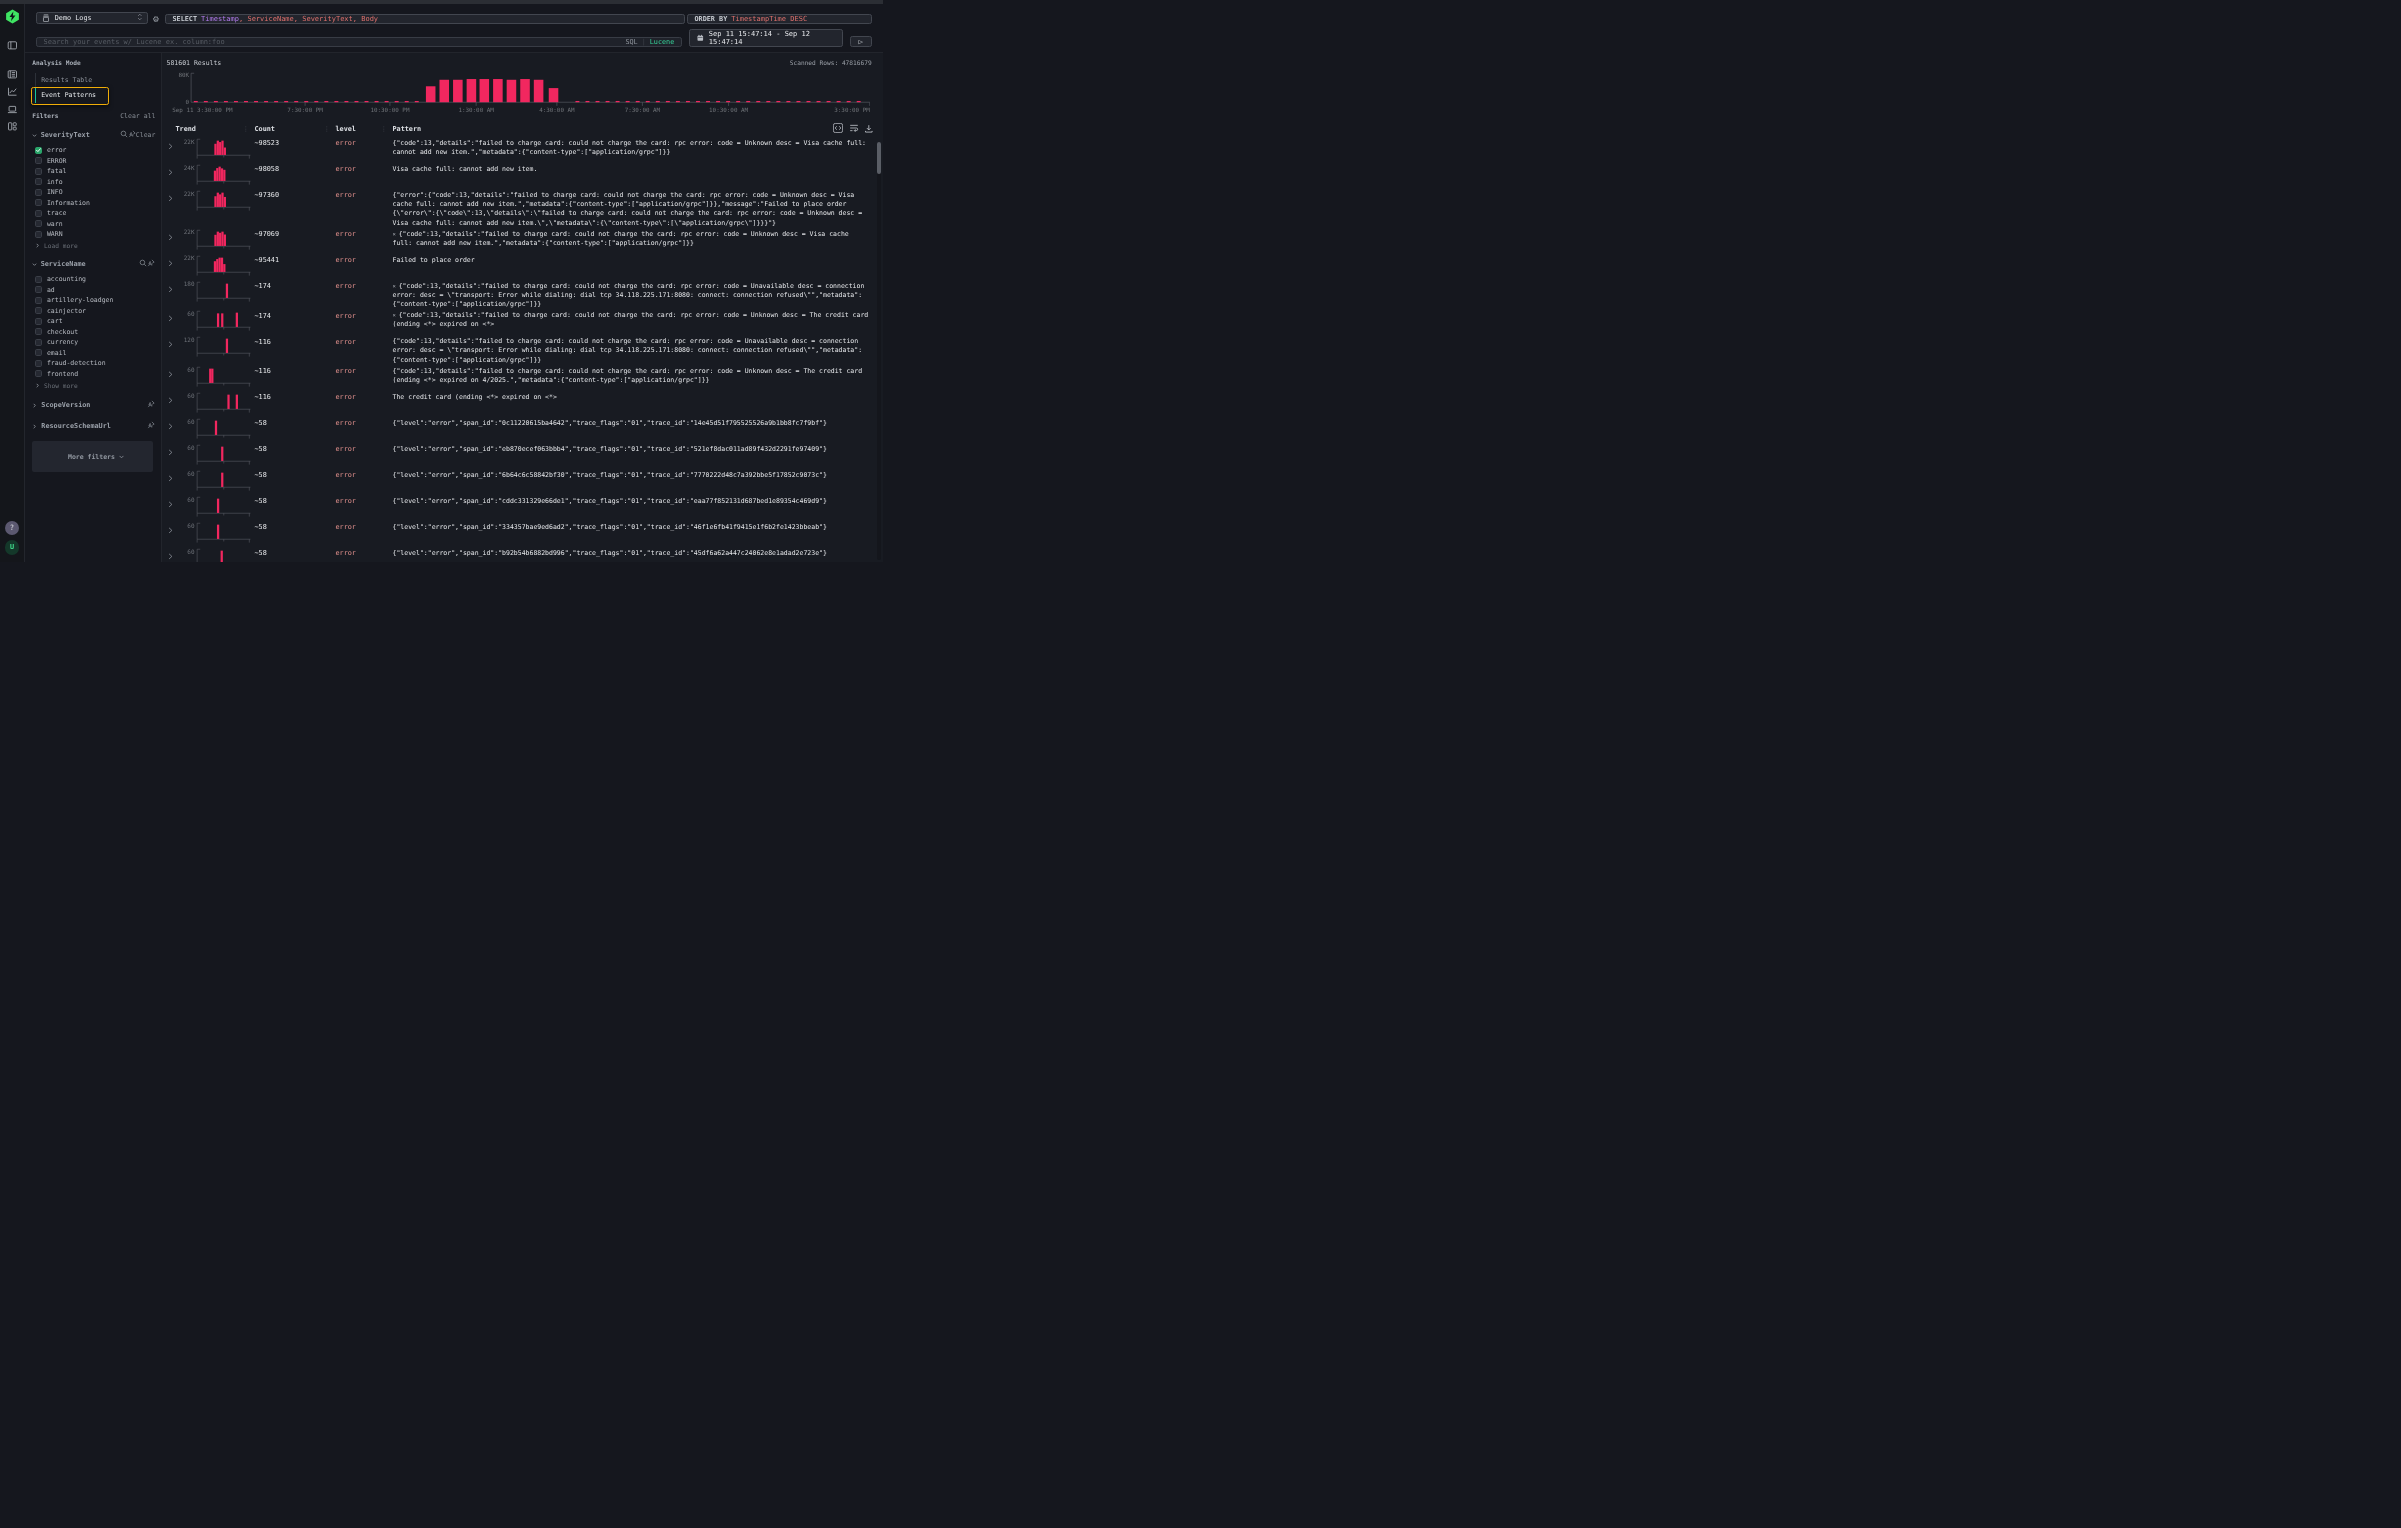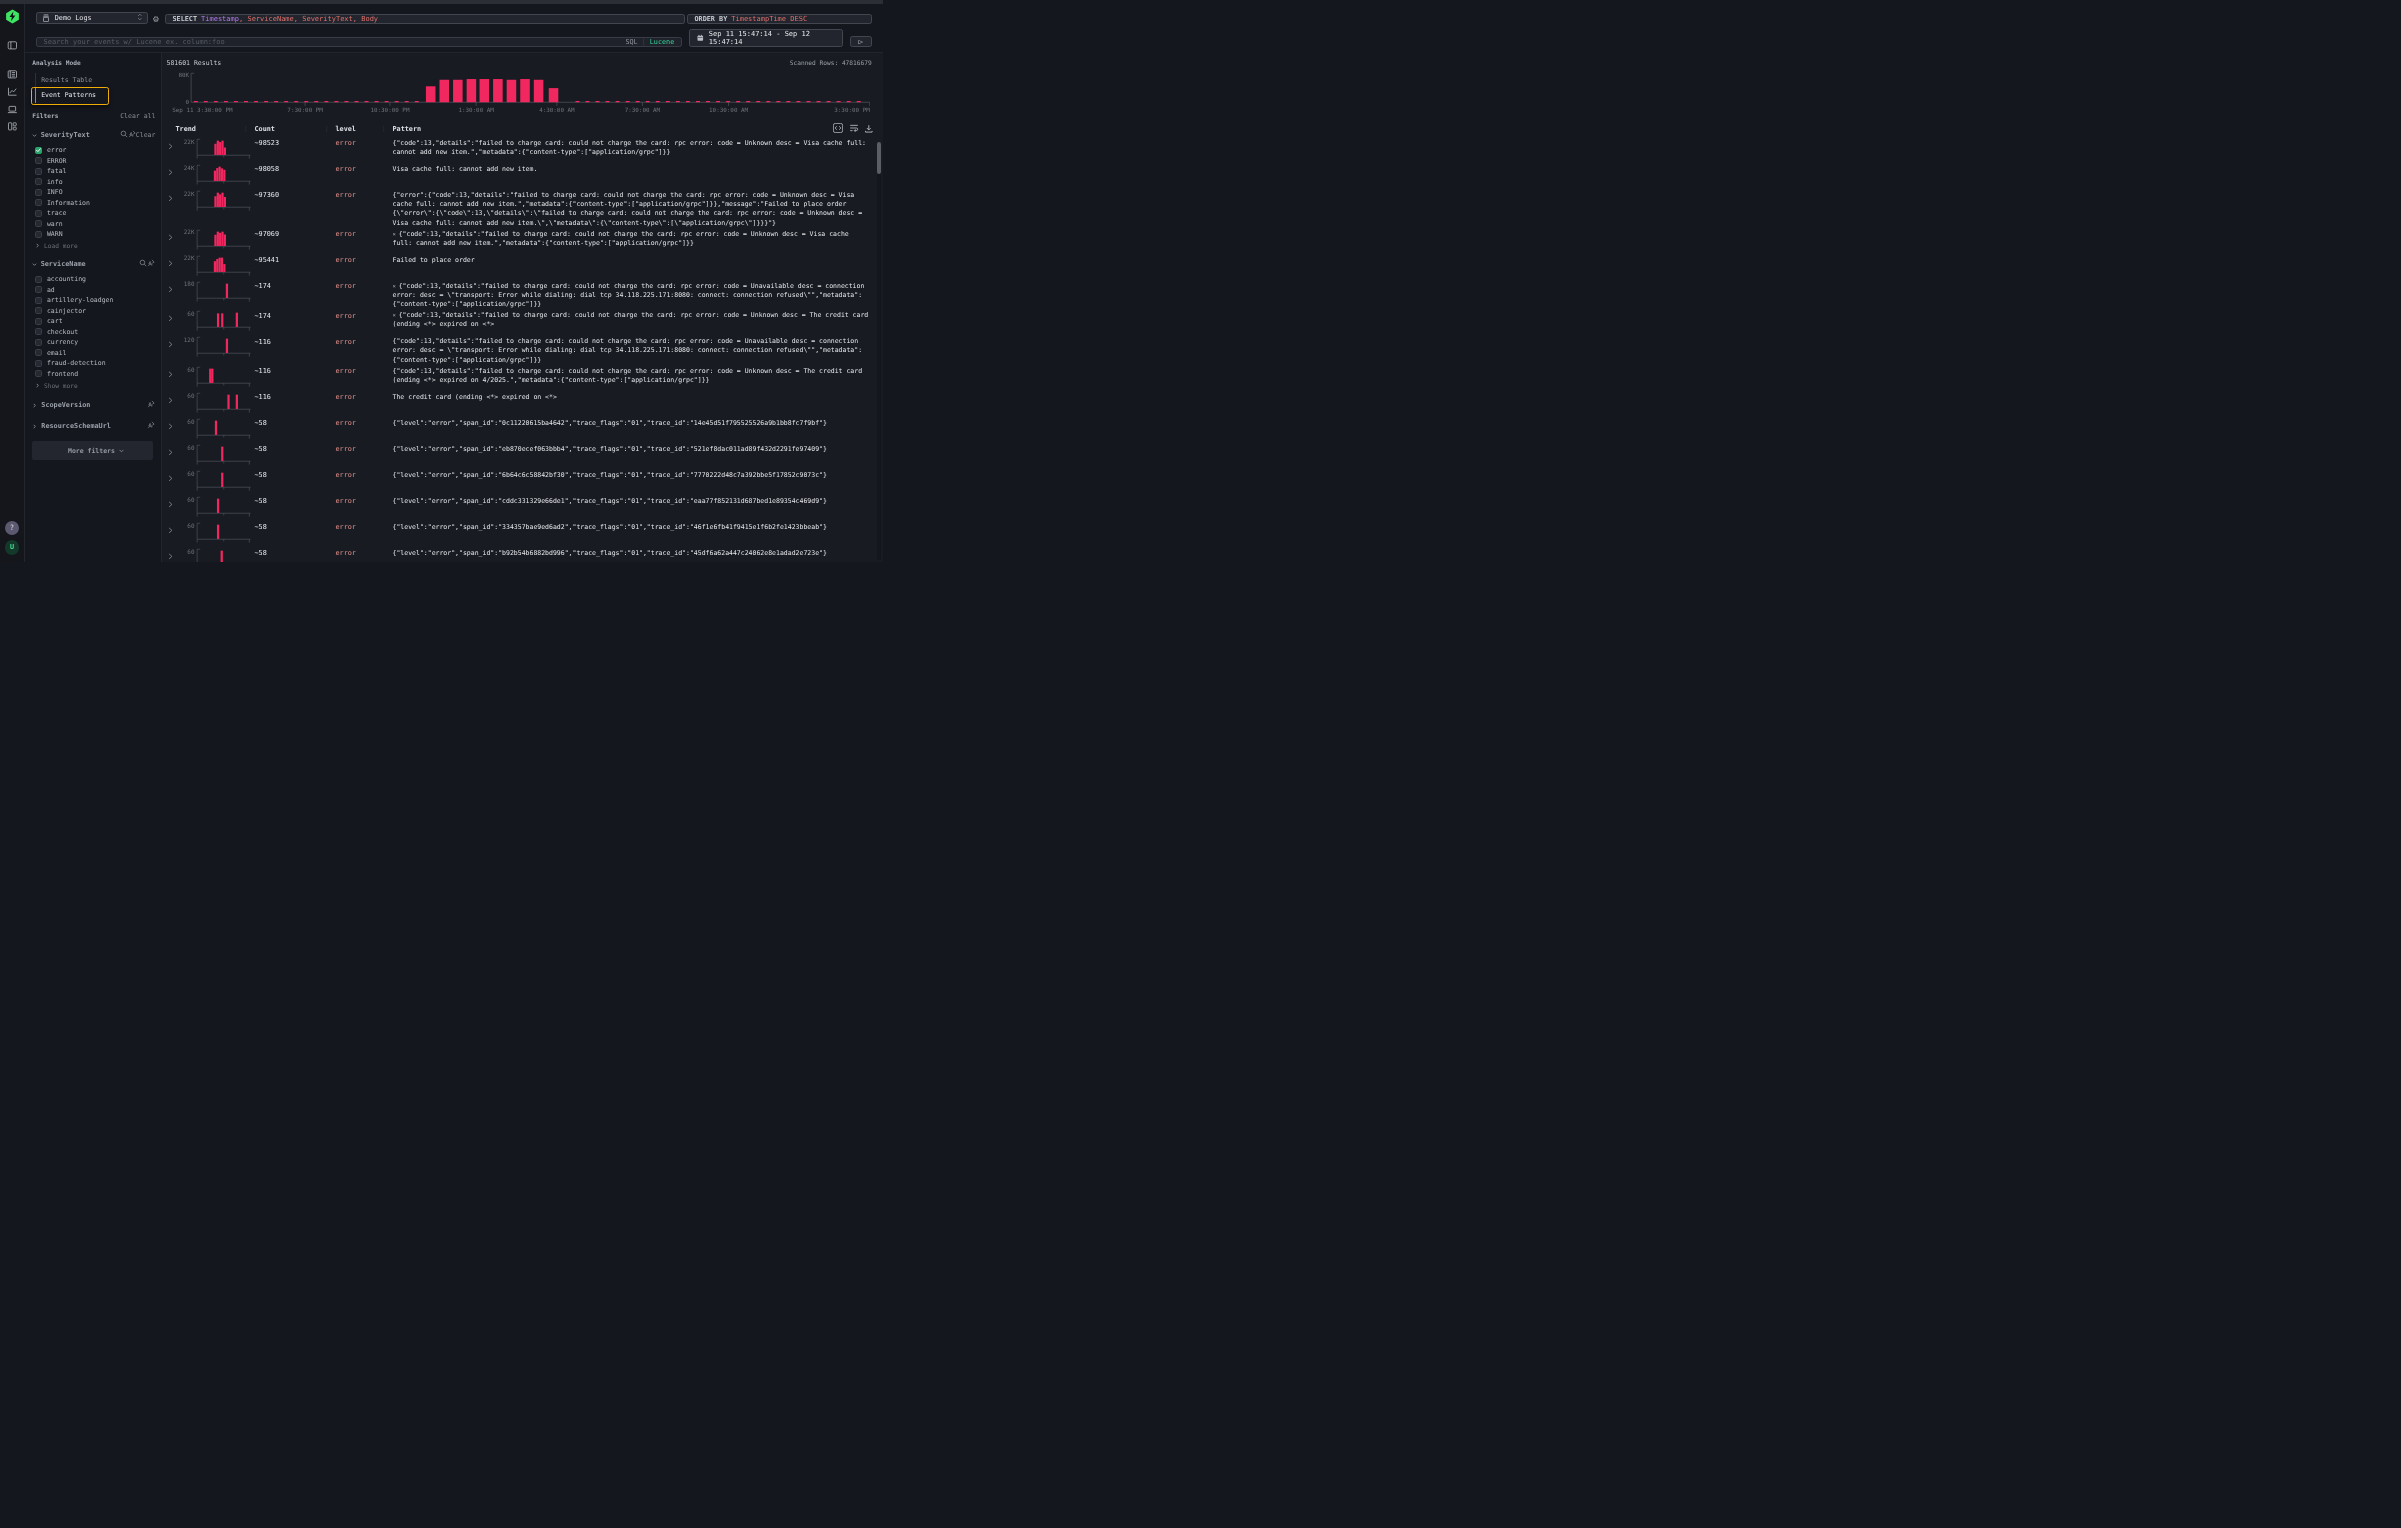--- a/index.html
+++ b/index.html
@@ -78,21 +78,21 @@
   .fgroup-clear { font-size:6.5px; color:#878d95; cursor:pointer; }
   .opts { margin-top:5px; margin-left:2.3px; }
   .opt { display:flex; align-items:center; height:10.5px; cursor:pointer; }
   .cbx { width:7.3px; height:7.3px; border-radius:1.7px; background:#262932; border:0.6px solid #3a3e47;
          display:flex; align-items:center; justify-content:center; flex-shrink:0; }
   .cbx.on { background:#2aa56a; border-color:#2aa56a; }
   .opt .olbl { font-size:6.5px; color:#b6bac1; margin-left:5px; }
   .loadmore { display:flex; align-items:center; gap:4px; color:#6a6f77; font-size:6.2px; margin:2.8px 0 0 2.8px; cursor:pointer; }
   .collapsed-group { display:flex; align-items:center; margin-top:11.3px; cursor:pointer; }
   .collapsed-group .fgroup-title { margin-left:4px; }
-  .more-filters { margin:10px 3.4px 0 0; height:19px; background:#23262f; border-radius:2px;
+  .more-filters { margin:10px 3.4px 0 0; height:31px; background:#23262f; border-radius:2px;
                   display:flex; align-items:center; justify-content:center; gap:4.5px;
                   font-size:6.5px; font-weight:bold; color:#9298a1; cursor:pointer;padding-left:7px; }
 
   
   .results-row { display:flex; padding-right:11.3px; font-size:6.5px; }
   .results-count { color:#c9cdd3; }
   .scanned { margin-left:auto; color:#9ba0a8; font-size:6.2px; }
   .histo { margin-top:4.5px; margin-left:5.6px; position:relative; height:48px; }
   .table-header { display:grid; grid-template-columns:9px 79px 81px 57px 1fr; margin-top:5.6px;
                   font-size:6.8px; font-weight:bold; color:#dde0e5; position:relative; padding-right:34px; }

